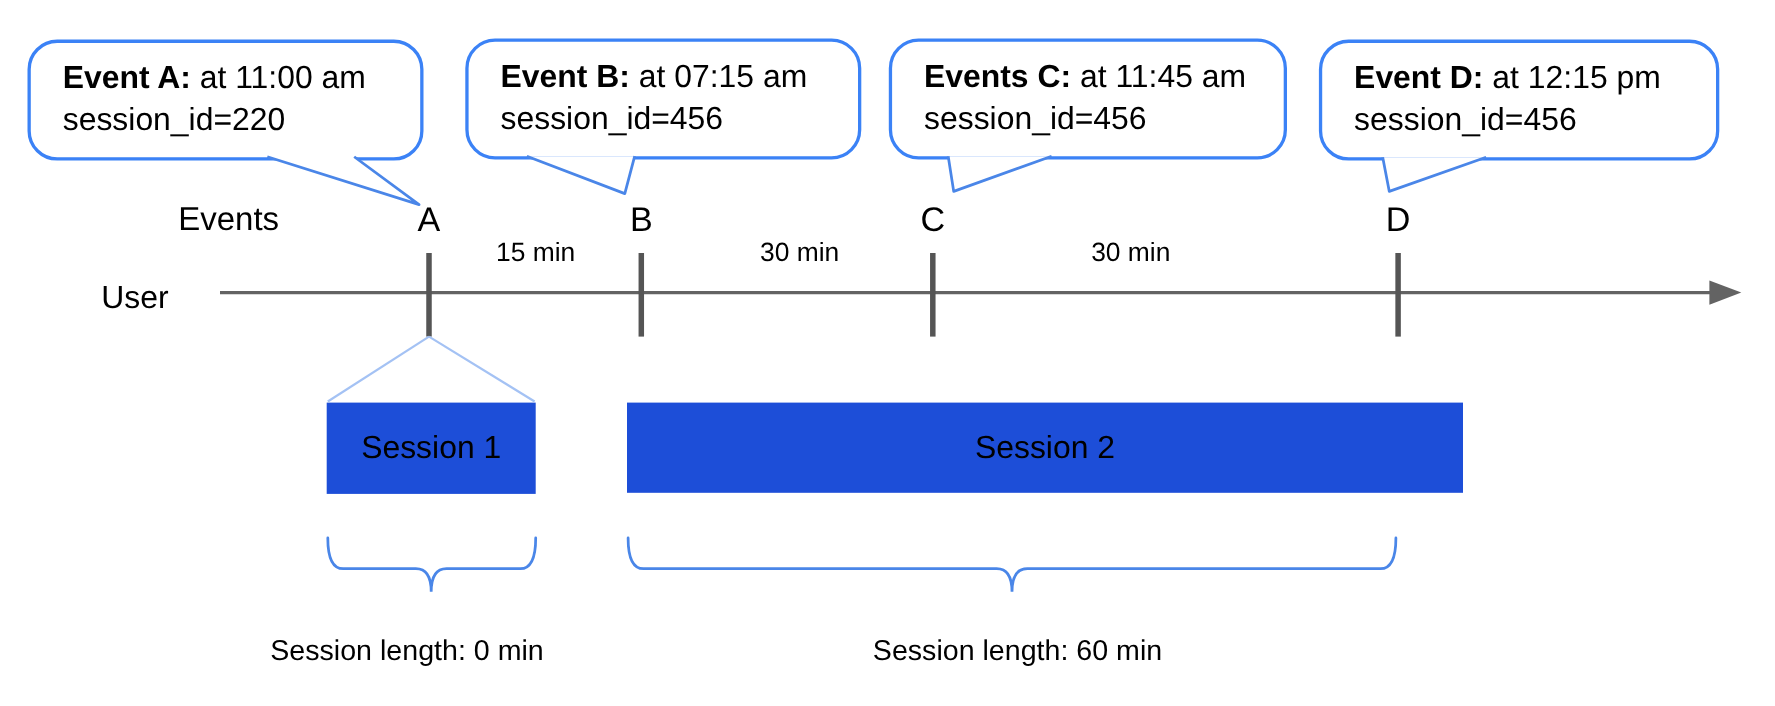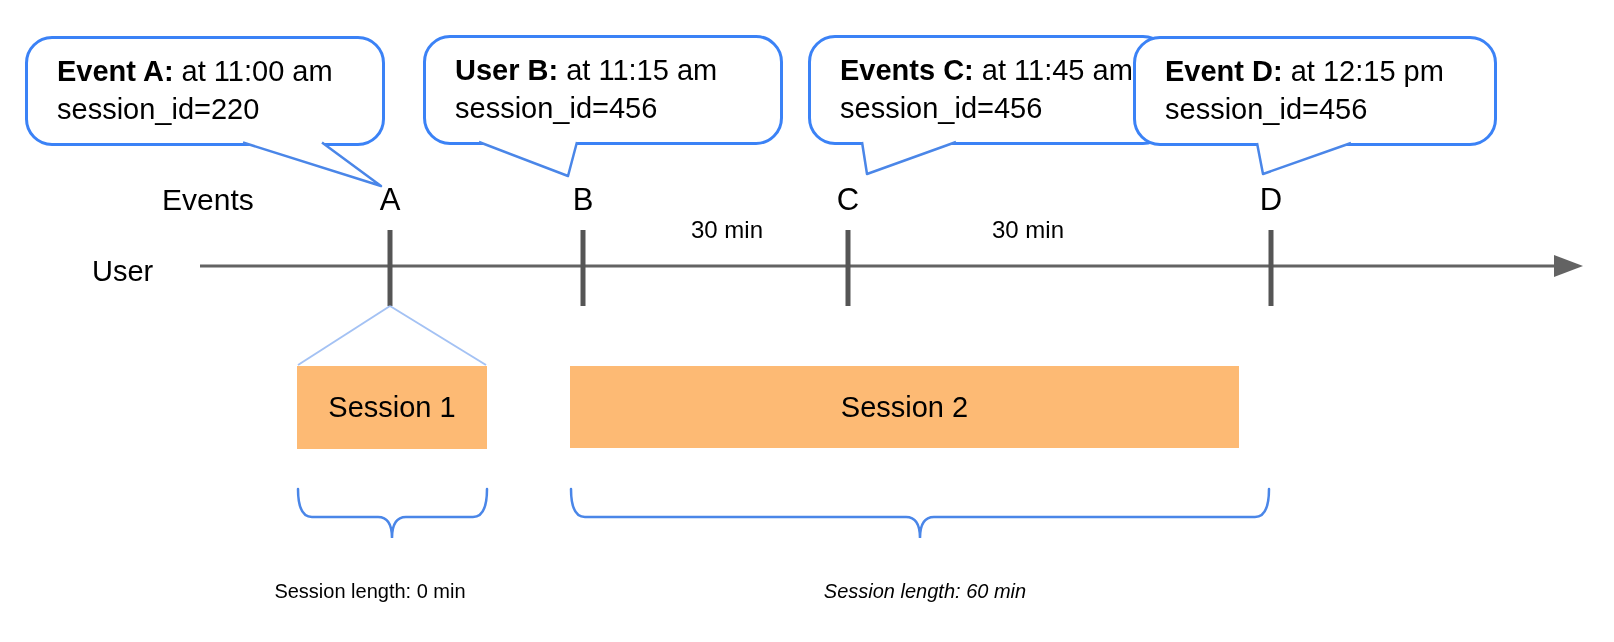--- a/index.html
+++ b/index.html
@@ -12,71 +12,72 @@
     box-sizing:border-box;padding:13px 10px 0 29px;font-size:29px;line-height:38px;
     z-index:2;
   }
   .bubble b{font-weight:bold;}
   .label{position:absolute;white-space:nowrap;}
   .event-letter{position:absolute;width:60px;text-align:center;font-size:31px;line-height:34px;top:183px;}
   .events-caption{position:absolute;left:162px;top:183px;width:140px;text-align:left;font-size:30px;line-height:34px;}
   .user-caption{position:absolute;left:92px;top:251px;font-size:29px;line-height:40px;}
   .interval{position:absolute;width:140px;text-align:center;font-size:24px;line-height:30px;top:215px;}
   .session-bar{
-    position:absolute;background:#fdba74;display:flex;align-items:center;justify-content:center;
+    position:absolute;background:#1d4ed8;display:flex;align-items:center;justify-content:center;
     font-size:29px;z-index:1;
   }
-  .length-label{position:absolute;text-align:center;font-size:20px;line-height:36px;top:573px;}
+  .length-label{position:absolute;text-align:center;font-size:26px;line-height:36px;top:573px;}
   svg.overlay{position:absolute;left:0;top:0;z-index:5;pointer-events:none;}
 </style>
 </head>
 <body>
 
 <div class="canvas">
 
   <div class="bubble" style="left:25px;top:36px;width:360px;height:110px;">
     <div><b>Event A:</b><span> at 11:00 am</span></div>
     <div>session_id=220</div>
   </div>
 
   <div class="bubble" style="left:423px;top:35px;width:360px;height:110px;">
-    <div><b>User B:</b><span> at 11:15 am</span></div>
+    <div><b>Event B:</b><span> at 07:15 am</span></div>
     <div>session_id=456</div>
   </div>
 
   <div class="bubble" style="left:808px;top:35px;width:362px;height:110px;">
     <div><b>Events C:</b><span> at 11:45 am</span></div>
     <div>session_id=456</div>
   </div>
 
-  <div class="bubble" style="left:1133px;top:36px;width:364px;height:110px;">
+  <div class="bubble" style="left:1199px;top:36px;width:364px;height:110px;">
     <div><b>Event D:</b><span> at 12:15 pm</span></div>
     <div>session_id=456</div>
   </div>
 
   <div class="events-caption label">Events</div>
   <div class="user-caption label">User</div>
 
   <div class="event-letter" style="left:360px;">A</div>
   <div class="event-letter" style="left:553px;">B</div>
   <div class="event-letter" style="left:818px;">C</div>
   <div class="event-letter" style="left:1241px;">D</div>
 
+  <div class="interval" style="left:417px;">15 min</div>
   <div class="interval" style="left:657px;">30 min</div>
   <div class="interval" style="left:958px;">30 min</div>
 
   <div class="session-bar" style="left:297px;top:366px;width:190px;height:83px;">
     <span>Session 1</span>
   </div>
-  <div class="session-bar" style="left:570px;top:366px;width:669px;height:82px;">
+  <div class="session-bar" style="left:570px;top:366px;width:760px;height:82px;">
     <span>Session 2</span>
   </div>
 
   <div class="length-label" style="left:220px;width:300px;">Session length: 0 min</div>
-  <div class="length-label" style="left:765px;width:320px;font-style:italic;">Session length: 60 min</div>
+  <div class="length-label" style="left:765px;width:320px;">Session length: 60 min</div>
 
   <svg class="overlay" width="1614" height="642" viewBox="0 0 1614 642">
 
     <line x1="200" y1="266" x2="1556" y2="266" stroke="#636363" stroke-width="3"></line>
     <polygon points="1554,255 1554,277 1583,266" fill="#636363"></polygon>
 
     <line x1="390" y1="230" x2="390" y2="306" stroke="#555555" stroke-width="5"></line>
     <line x1="583" y1="230" x2="583" y2="306" stroke="#555555" stroke-width="5"></line>
     <line x1="848" y1="230" x2="848" y2="306" stroke="#555555" stroke-width="5"></line>
     <line x1="1271" y1="230" x2="1271" y2="306" stroke="#555555" stroke-width="5"></line>

